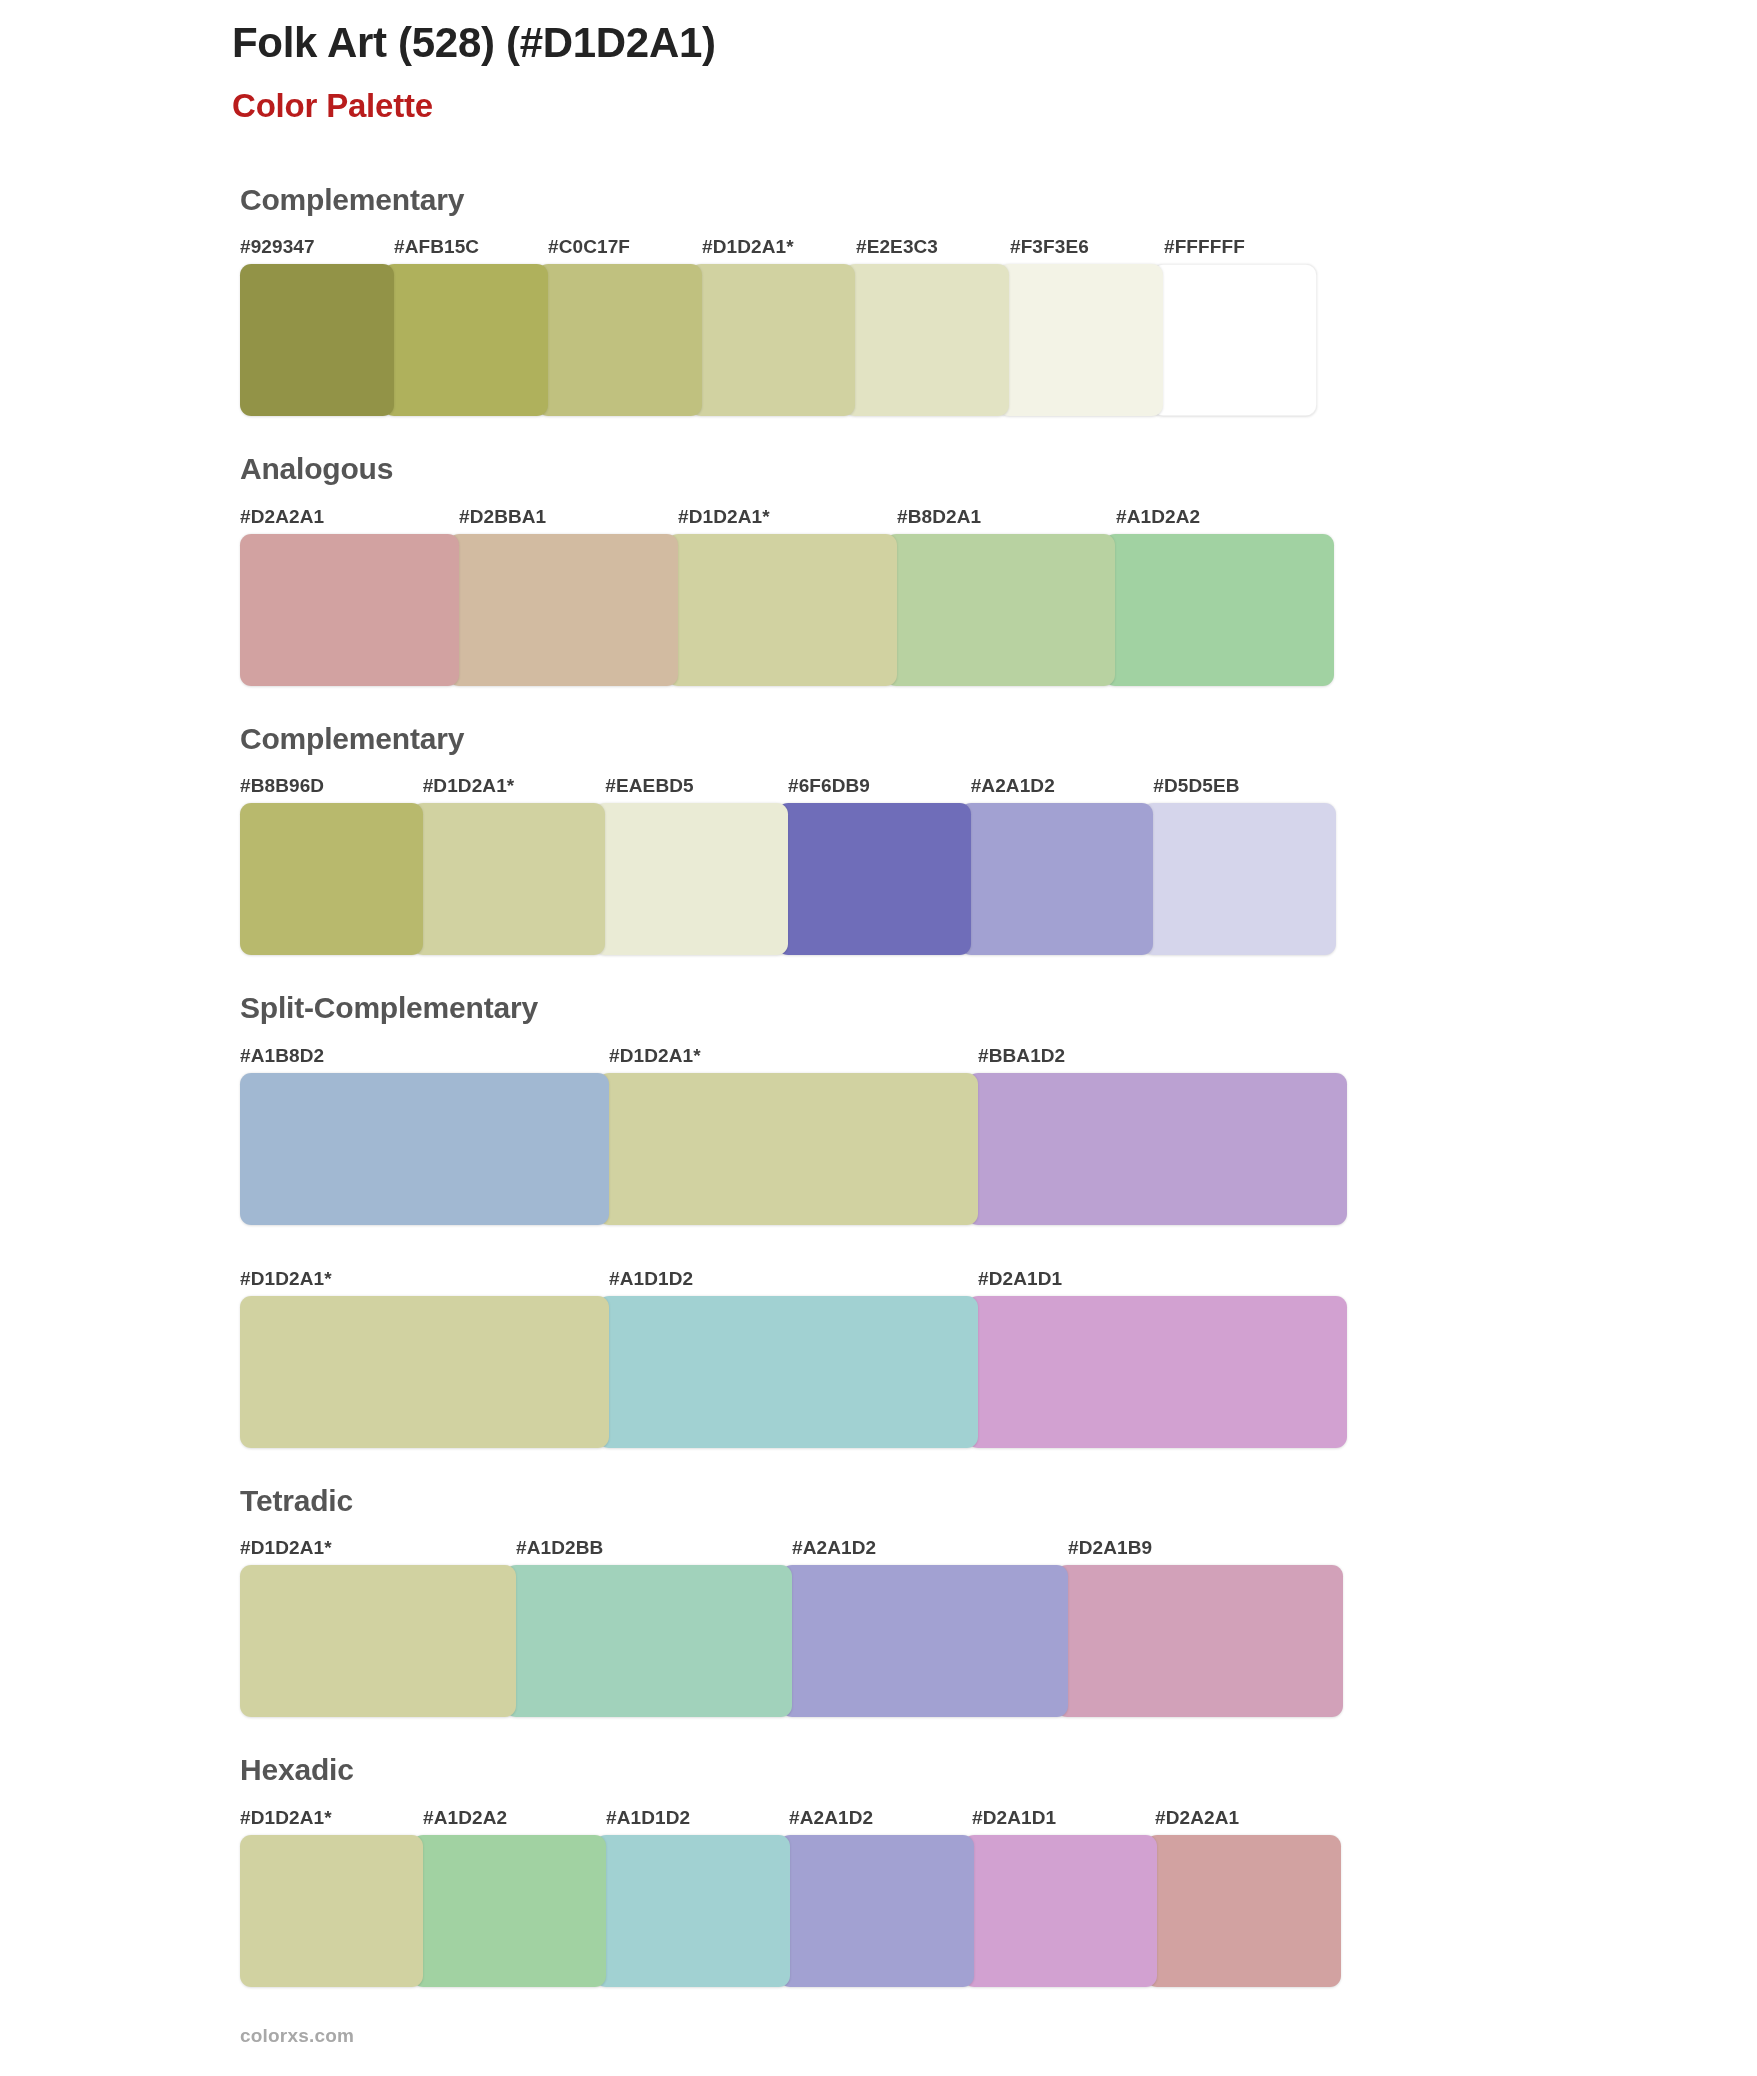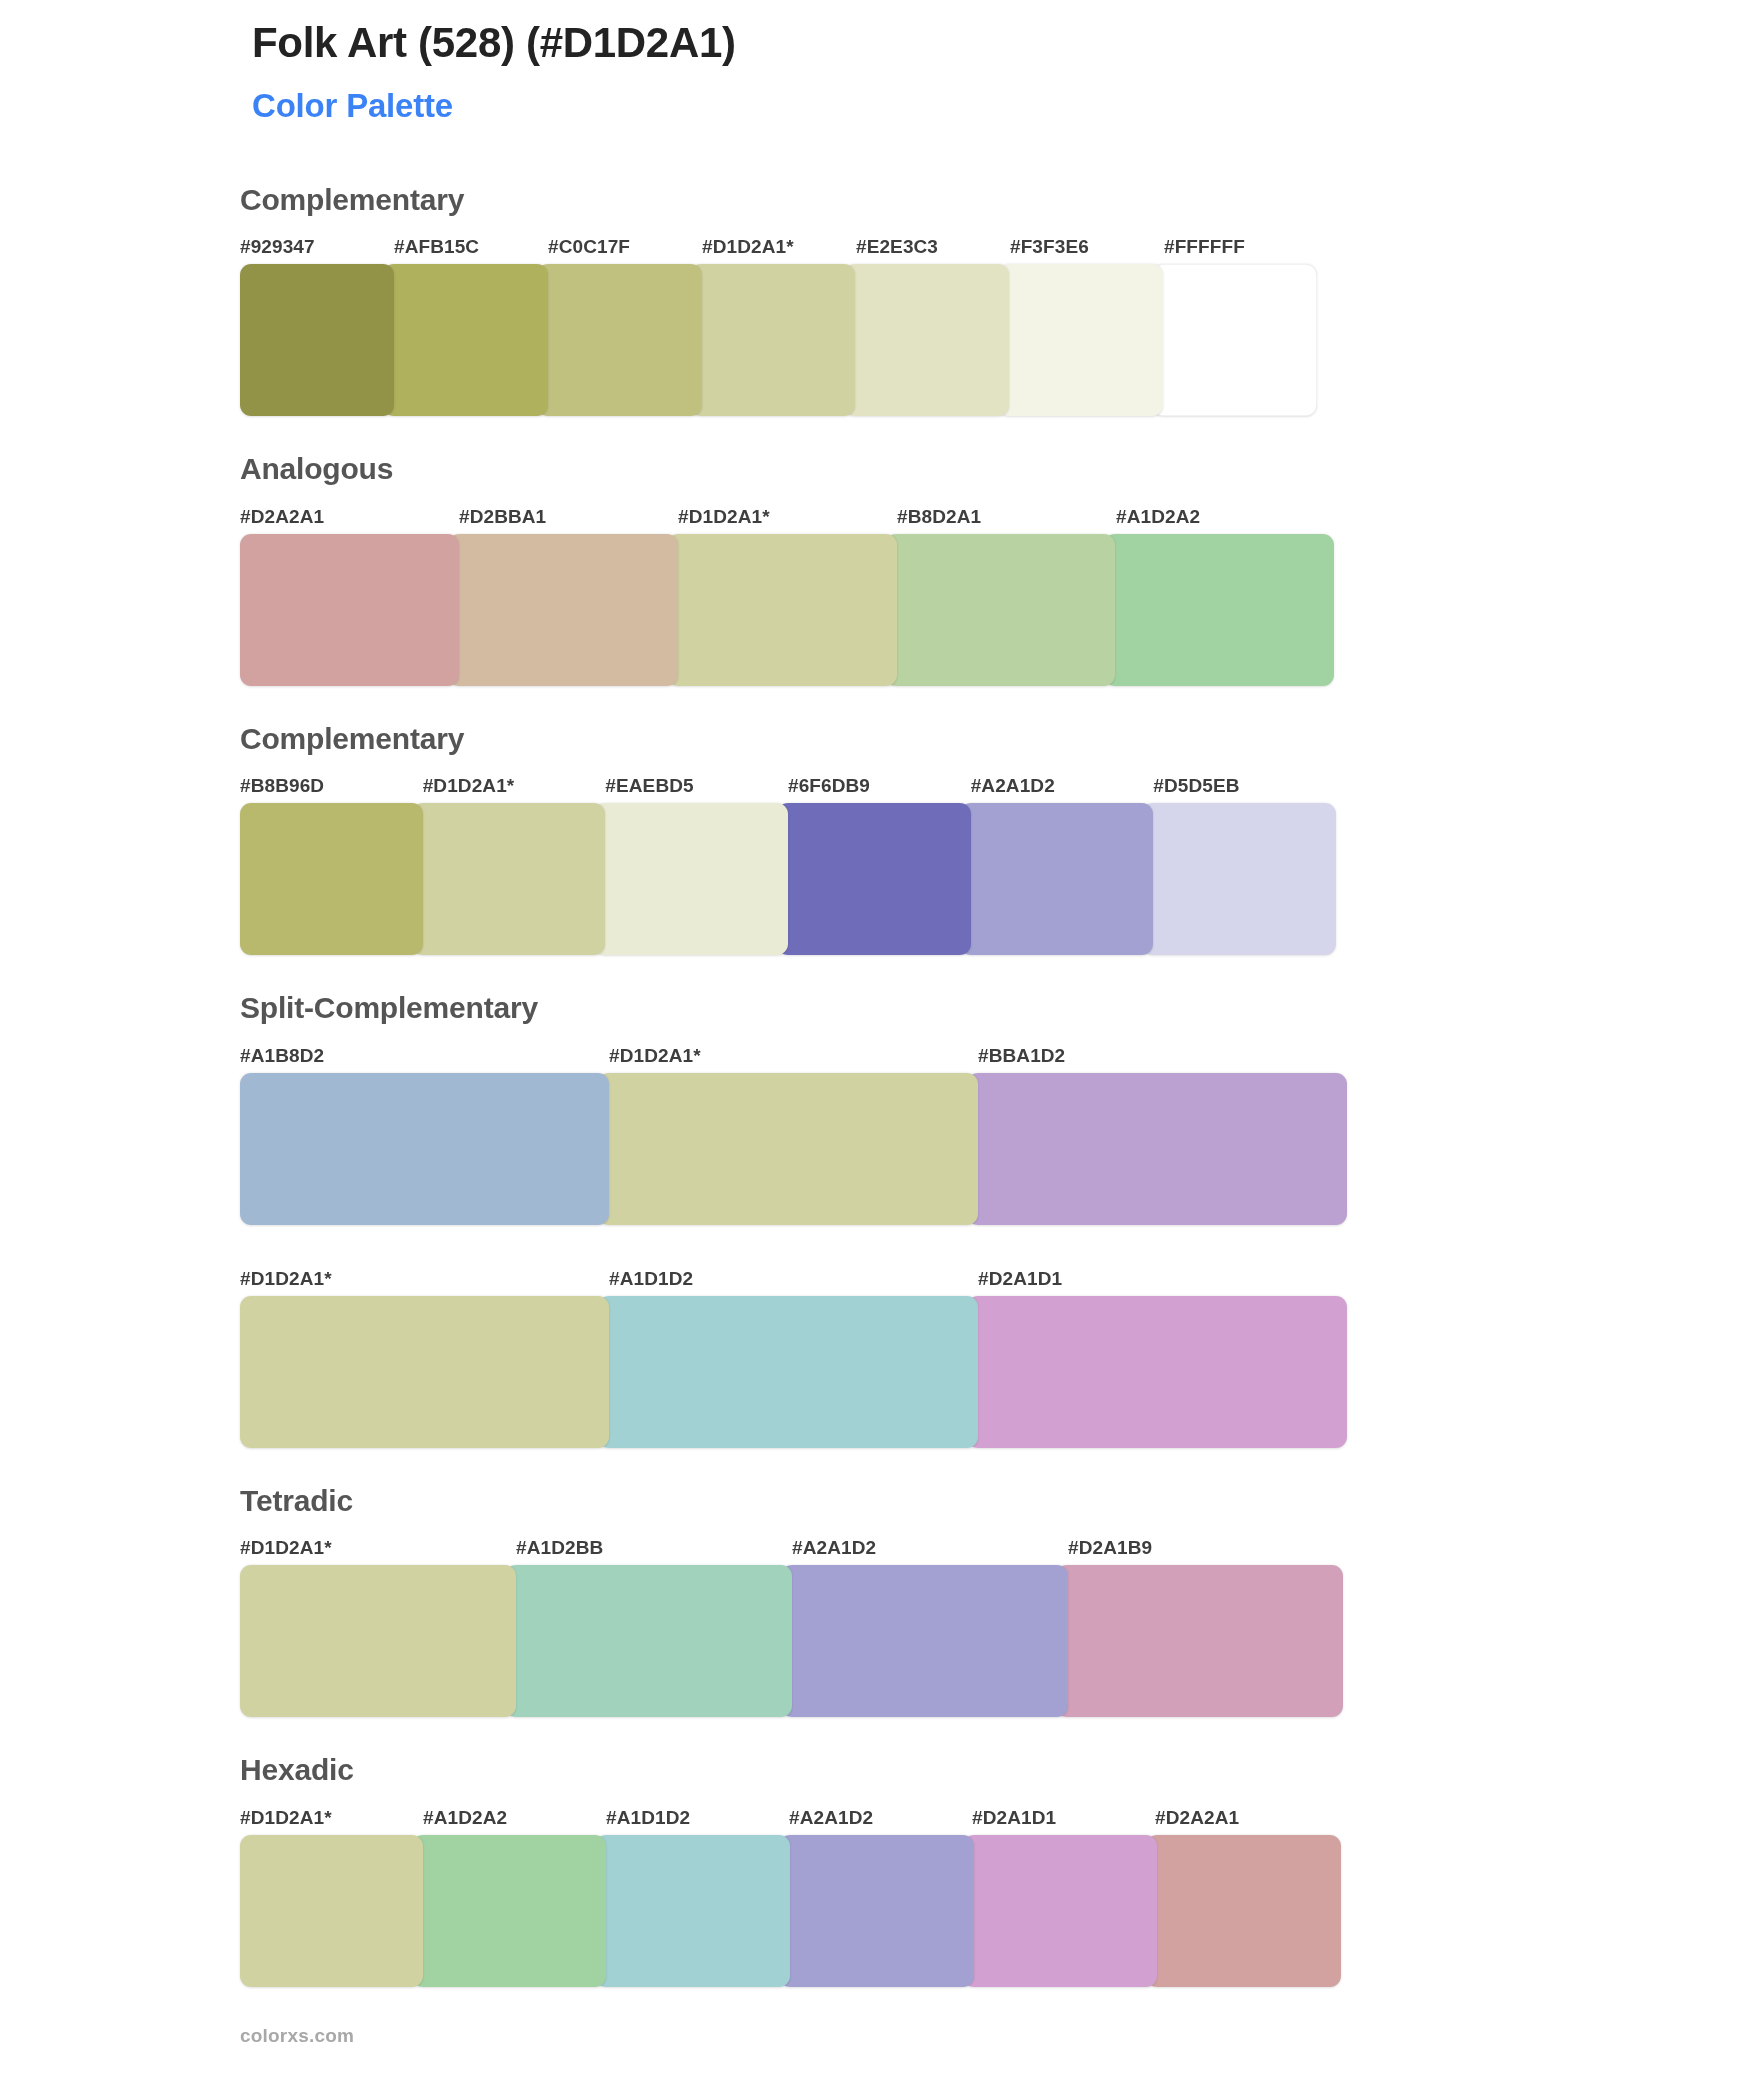--- a/index.html
+++ b/index.html
@@ -21,39 +21,39 @@
     position: relative;
     width: 1757px;
     height: 2077px;
     background: #ffffff;
     overflow: hidden;
   }
 
   
   .header {
     position: absolute;
-    left: 252px;
+    left: 232px;
     top: 17.6px;
     width: 1358px;
   }
 
   .page-title {
     font-size: 42px;
     font-weight: 700;
     letter-spacing: -0.3px;
     color: #232323;
     line-height: 1.18;
     white-space: nowrap;
   }
 
   .page-subtitle {
     font-size: 33px;
     font-weight: 700;
     letter-spacing: -0.2px;
-    color: #3b82f6;
+    color: #b91c1c;
     line-height: 1.2;
     margin-top: 19px;
   }
 
   
   .sections {
     position: absolute;
     left: 240px;
     top: 185px;
     width: 1406px;

